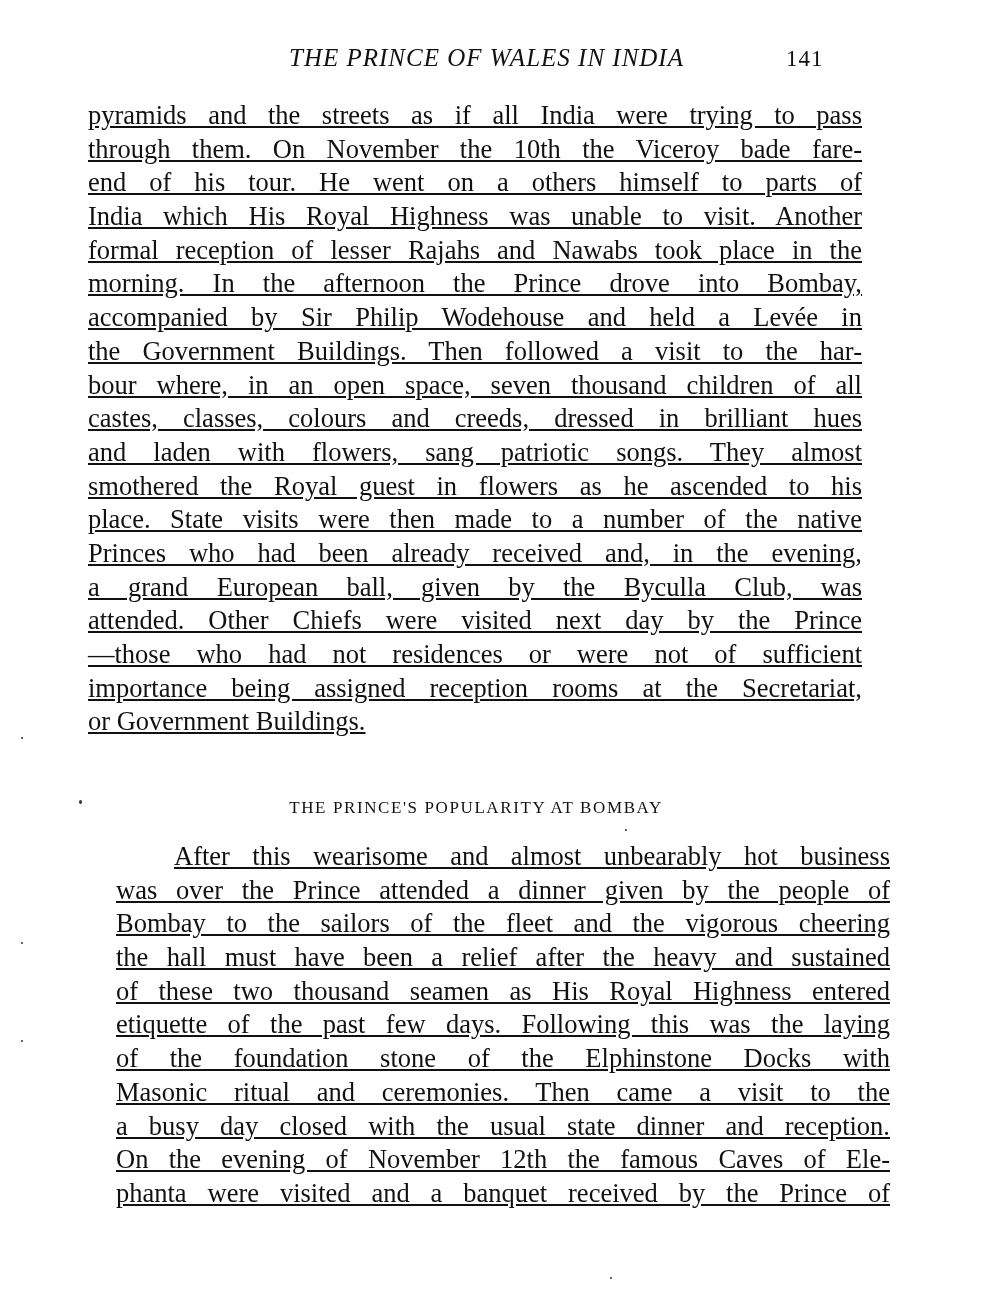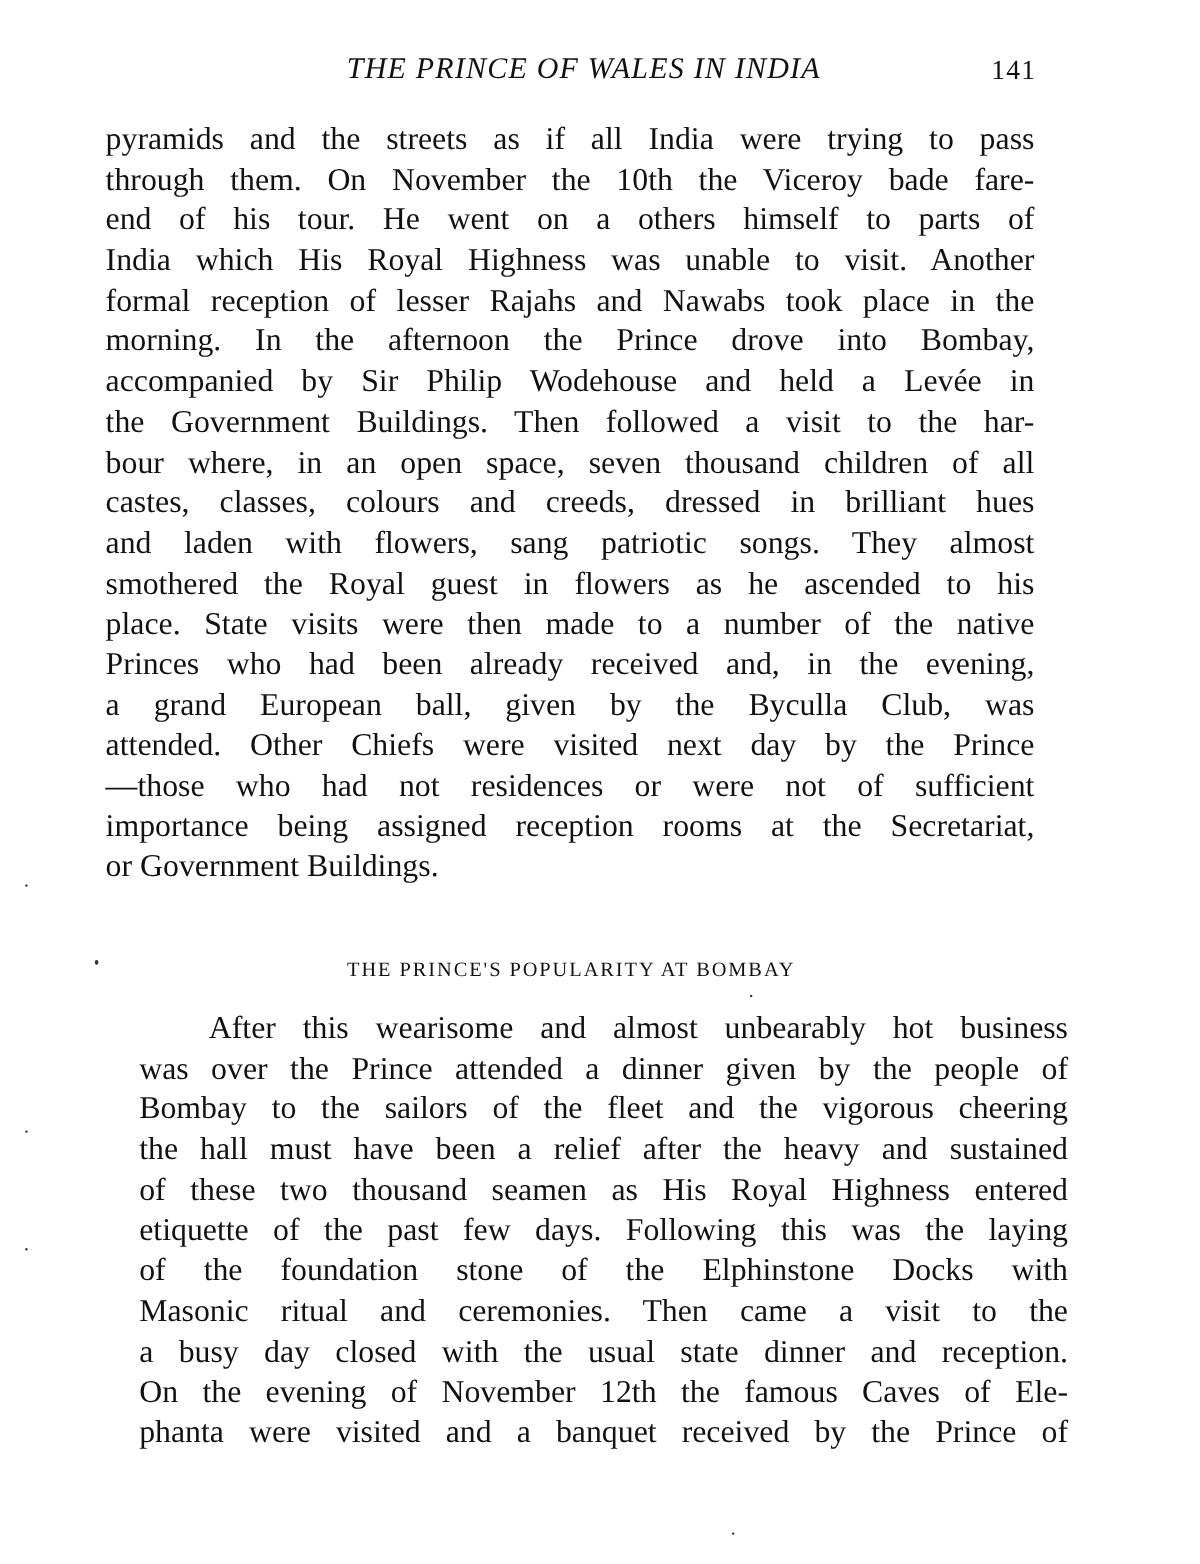--- a/index.html
+++ b/index.html
@@ -27,30 +27,31 @@
       left: 245px;
       top: 0;
       font-style: italic;
       font-size: 25px;
       letter-spacing: 1px;
       white-space: nowrap;
       margin-left: 44px;
     }
     .page-number {
       position: absolute;
-      left: 826px;
+      left: 786px;
       top: 2px;
       font-size: 23px;
       letter-spacing: 1px;
       text-align: right;
     }
     .text-block {
       position: absolute;
       left: 88px;
       width: 774px;
+      text-decoration: underline;
     }
     .line {
       display: block;
       height: 33.7px;
       line-height: 33.7px;
       font-size: 26.5px;
       text-align: justify;
       text-align-last: justify;
       white-space: nowrap;
       overflow: visible;

